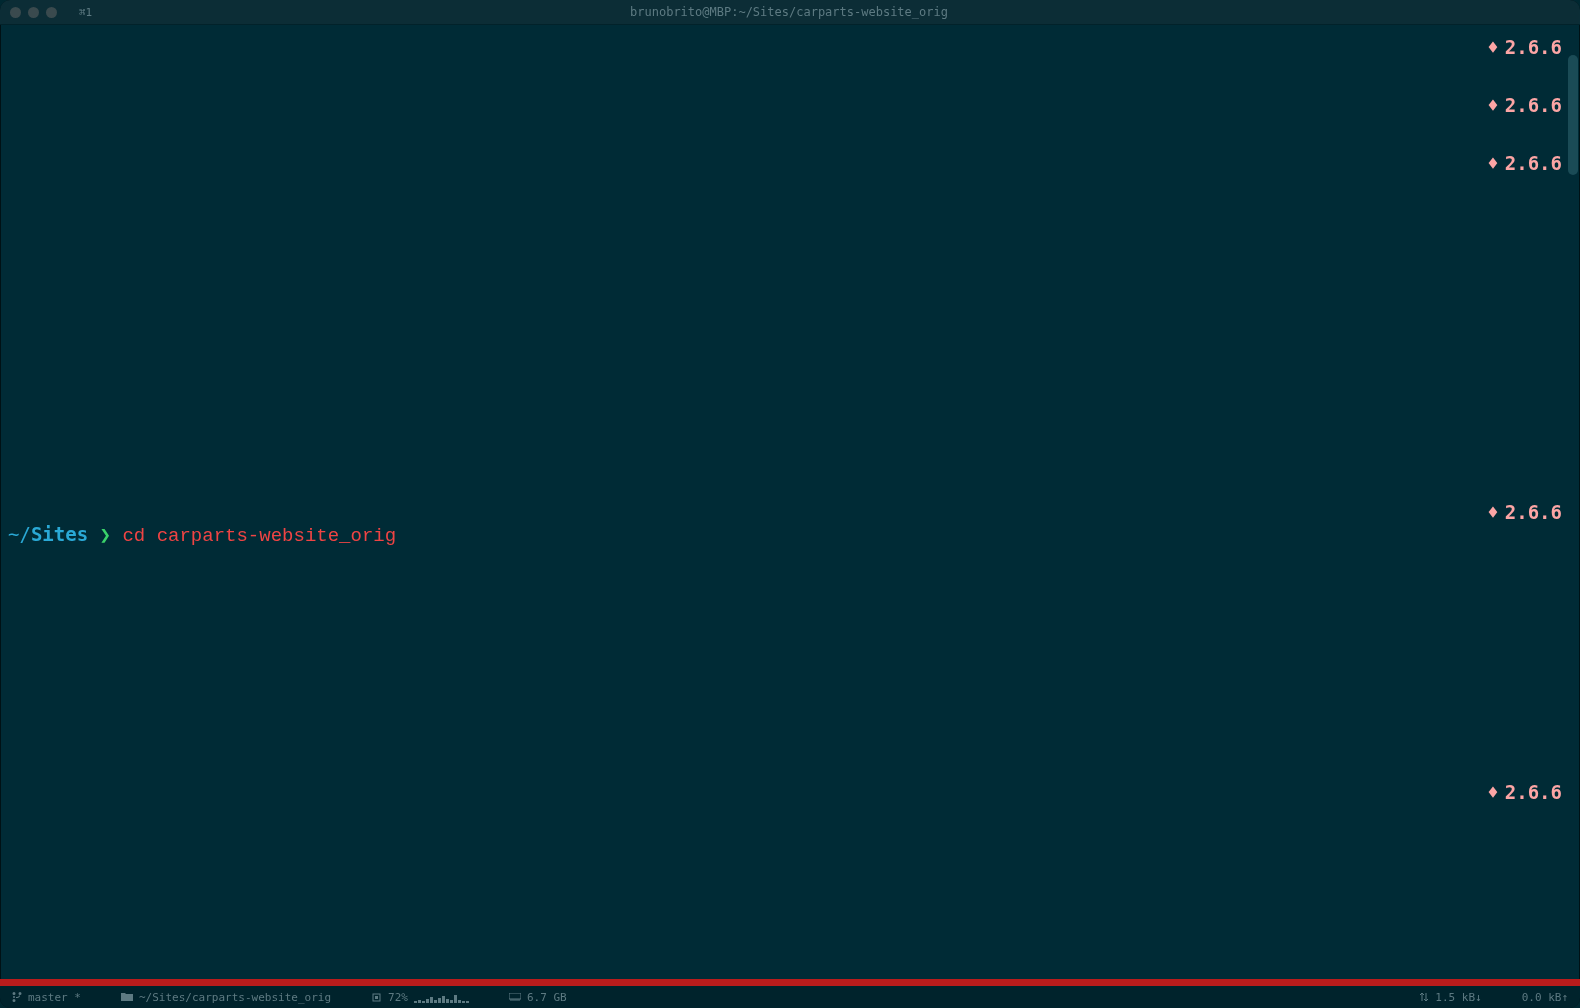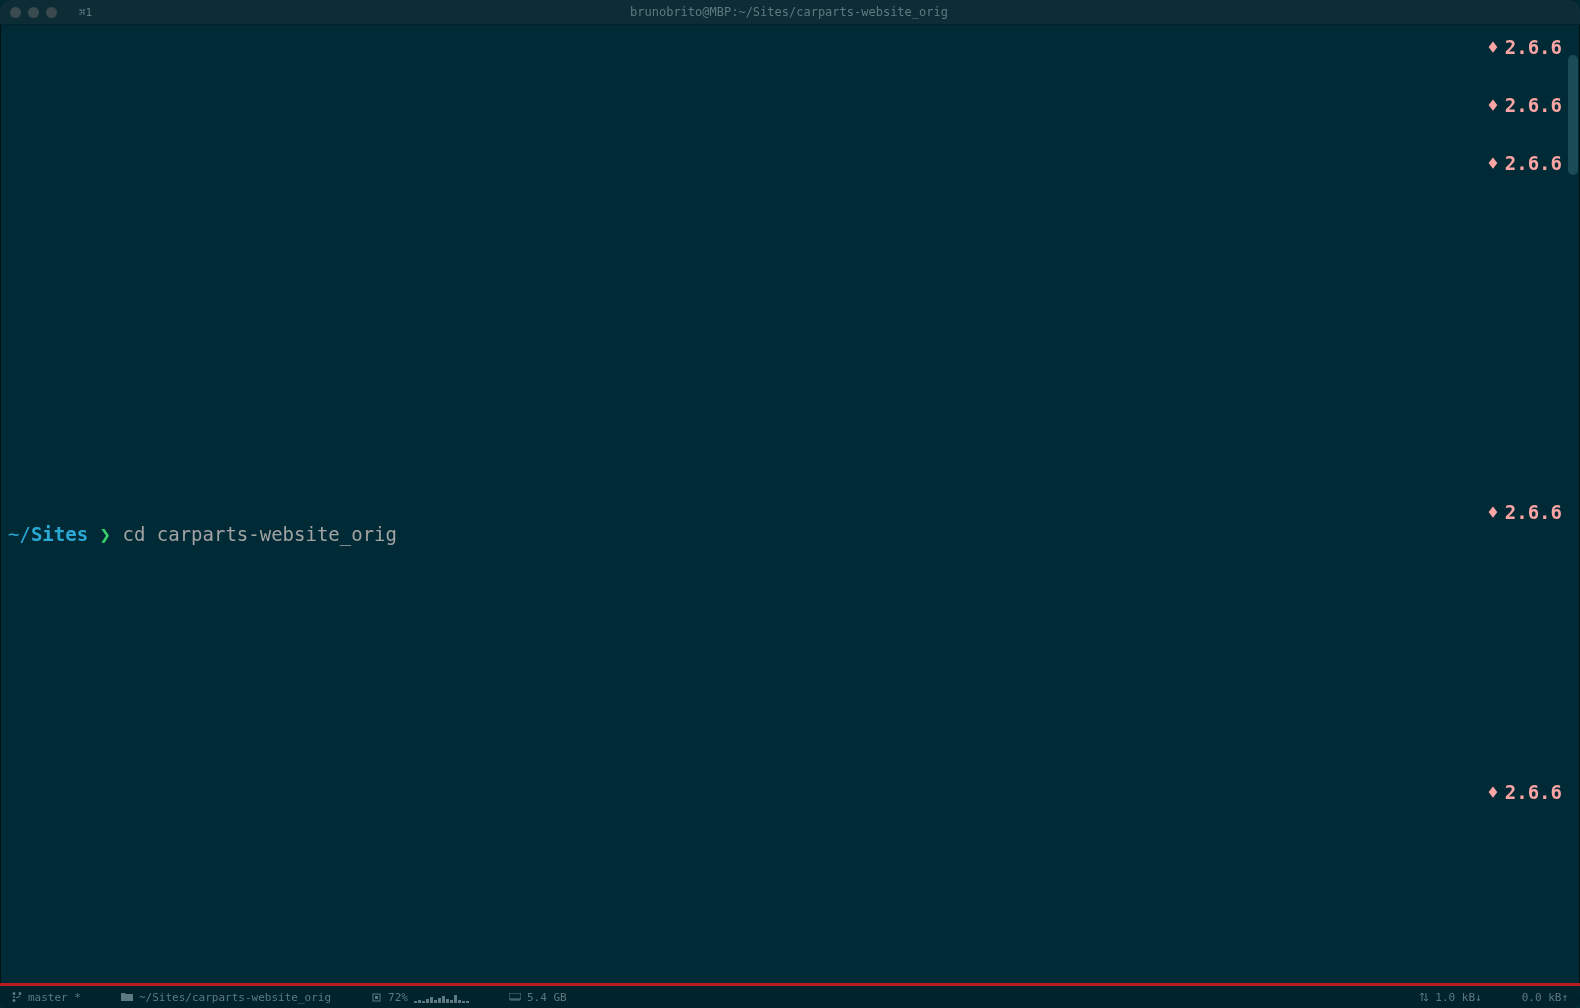--- a/index.html
+++ b/index.html
@@ -47,26 +47,26 @@
     font-weight:600;
   }
   .ruby .gem{margin-right:6px;}
   
   .c-cyan{color:#2aa9d6;}
   .c-cyan-b{color:#2aa9d6;font-weight:700;}
   .c-white{color:#cfd8d8;}
   .c-green{color:#38c172;}
   .c-green-b{color:#3ad16a;font-weight:700;}
   .c-yellow-b{color:#e2b000;font-weight:700;}
-  .c-grey{color:#a3a3a3;}
+  .c-grey{color:#ef4444;font-family:Liberation Mono, monospace;}
 
   .statusbar{
     height:22px;
     background:#00232c;
-    border-top:3px solid #b91c1c;
+    border-top:7px solid #b91c1c;
     display:flex;align-items:center;
     font-size:11px;
     color:#5d7a82;
     padding:0 12px;
     gap:40px;
   }
   .sb-sec{display:flex;align-items:center;gap:6px;}
   .sb-spacer{flex:1;}
   .sparkline{display:flex;align-items:flex-end;gap:1px;height:12px;}
   .sparkline i{display:block;width:3px;background:#5d7a82;}
@@ -168,27 +168,27 @@
           <i style="height:3px"></i>
           <i style="height:2px"></i>
           <i style="height:2px"></i>
       </div>
     </div>
     <div class="sb-sec">
       <svg width="12" height="8" viewBox="0 0 12 8">
           <rect width="12" height="6" fill="none" stroke="#5d7a82"></rect>
           <path stroke="#5d7a82" d="M2 6v2M4 6v2M6 6v2M8 6v2M10 6v2"></path>
         </svg>
-      <span>5.4 GB</span>
+      <span>6.7 GB</span>
     </div>
     <div class="sb-spacer"></div>
     <div class="sb-sec">
       <svg width="10" height="10" viewBox="0 0 10 10">
           <path stroke="#5d7a82" fill="none" d="M3 9V1m0 0L1 3m2-2l2 2M7 1v8m0 0l2-2m-2 2L5 7"></path>
         </svg>
-      <span>1.0 kB↓</span>
+      <span>1.5 kB↓</span>
     </div>
     <div class="sb-sec">
       <span>0.0 kB↑</span>
     </div>
   </div>
 
 </div>
 
 </body></html>

